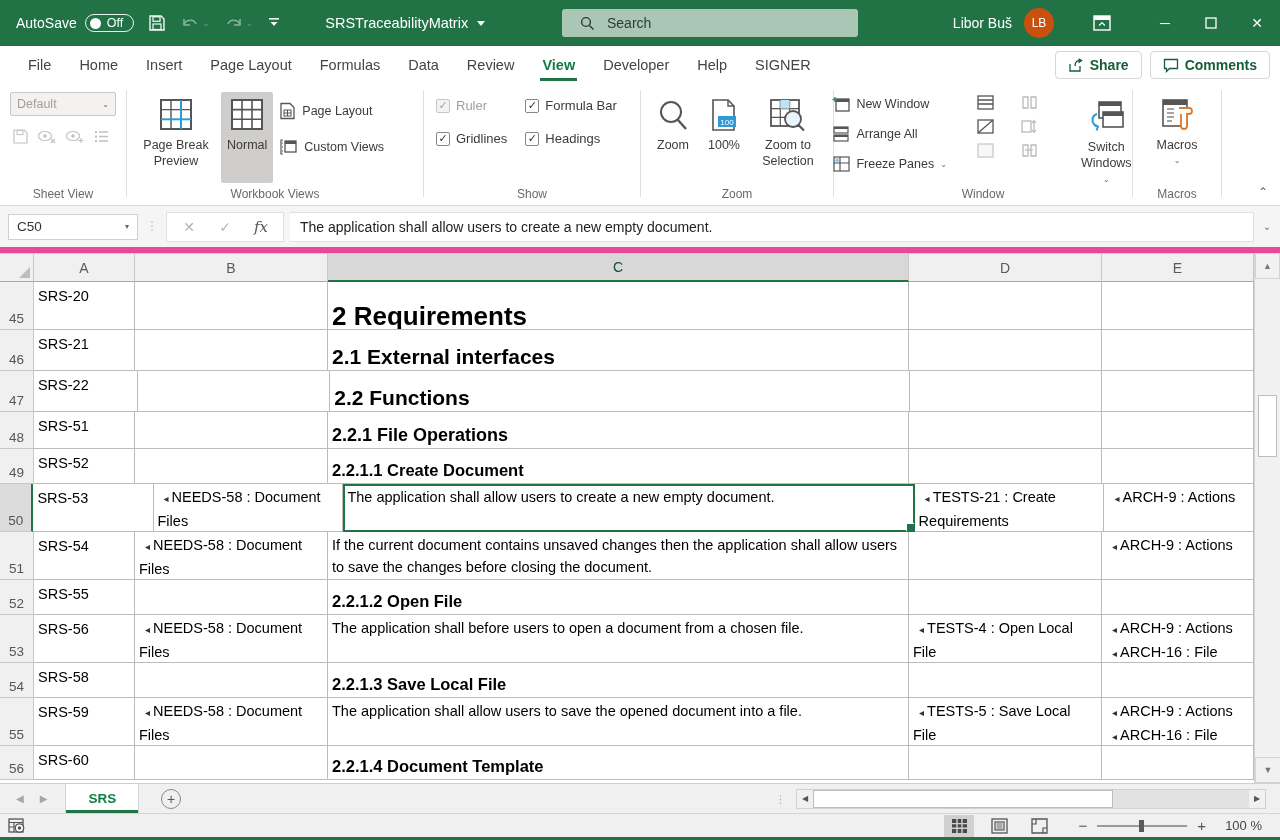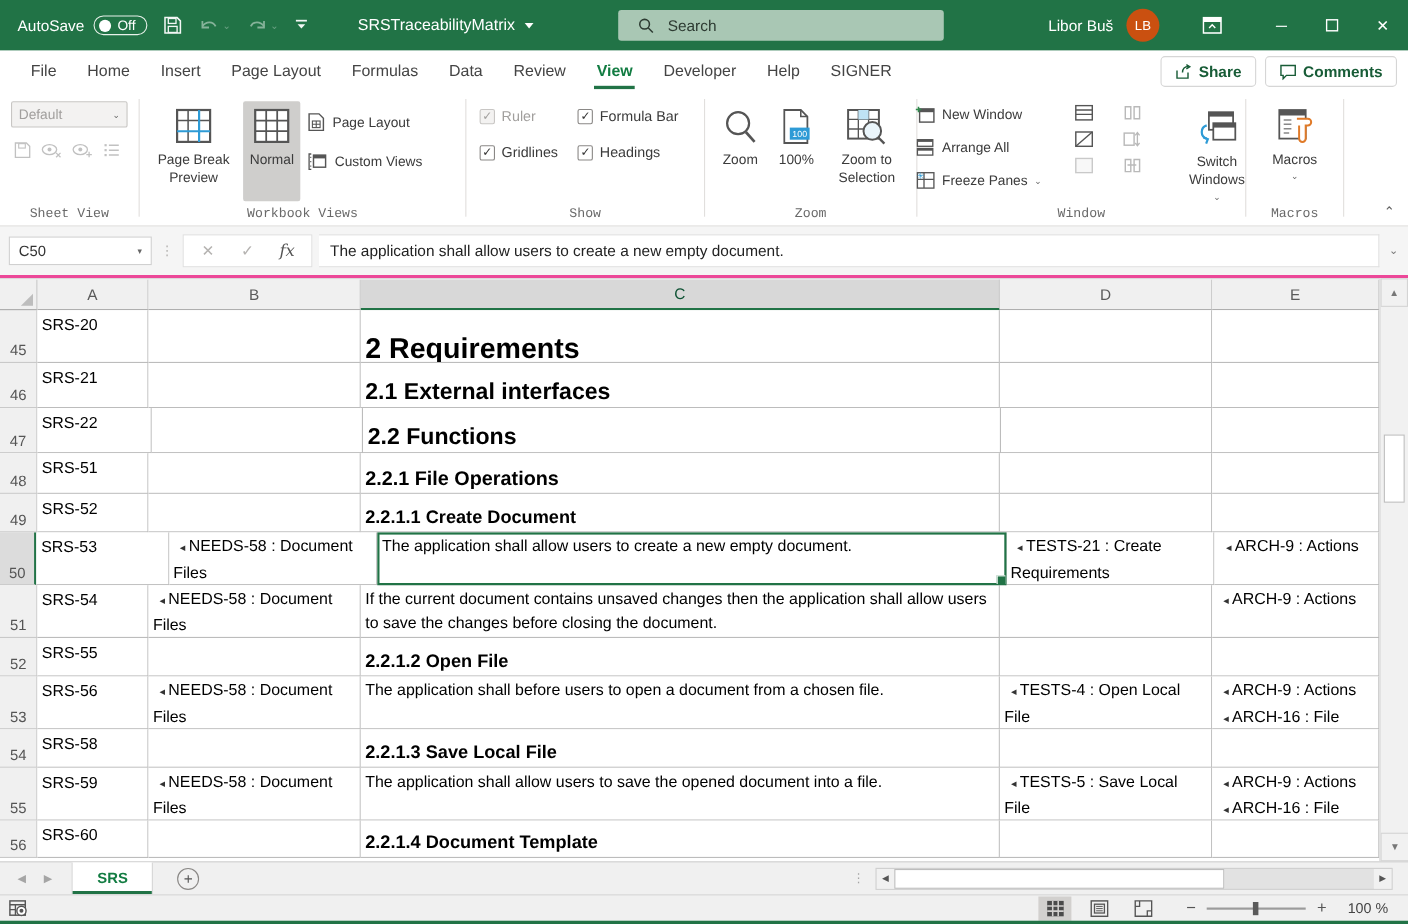--- a/index.html
+++ b/index.html
@@ -37,21 +37,21 @@
   .rtab.active::after { content:""; position:absolute; left:12px; right:12px; bottom:3px; height:3px; background:#217346; }
   .tabrow-right { position:absolute; right:10px; top:5px; display:flex; gap:8px; }
   .pillbtn { display:flex; align-items:center; gap:6px; border:1px solid #d6d6d6; border-radius:4px;
     background:#fff; height:28px; padding:0 12px; font-size:14px; color:#185c37; font-weight:bold; }
 
   
   .ribbon { position:absolute; left:0; top:84px; width:1280px; height:122px; background:#fff;
     border-bottom:1px solid #d8d6d4; display:flex; }
   .rgroup { position:relative; height:100%; display:flex; flex-direction:column; }
   .rgroup .glabel { position:absolute; bottom:4px; left:0; right:0; text-align:center;
-    font-size:12px; color:#696969; white-space:nowrap;font-family:Liberation Mono, monospace; }
+    font-size:12px; color:#696969; white-space:nowrap; }
   .gsep { width:1px; background:#e1dfdd; margin:6px 0 8px 0; }
   .gbody { display:flex; flex:1; padding:8px 6px 22px 6px; }
 
   .bigbtn { display:flex; flex-direction:column; align-items:center; justify-content:flex-start;
     gap:2px; padding:4px 6px; font-size:12.5px; color:#3b3b3b; text-align:center; line-height:1.25; border-radius:2px; }
   .bigbtn .bicon { height:40px; display:flex; align-items:flex-start; justify-content:center; padding-top:2px;}
   .bigbtn.selected { background:#cfcecc; }
   .smallbtn { display:flex; align-items:center; gap:6px; font-size:12.5px; color:#3b3b3b; white-space:nowrap; padding:2px 4px; }
   .chev { font-size:8px; color:#666; }
 
@@ -62,21 +62,21 @@
   .cbrow { display:flex; align-items:center; gap:6px; font-size:13px; color:#3b3b3b; white-space:nowrap; }
   .cb { width:14px; height:14px; border:1px solid #8a8886; background:#fff; display:flex;
     align-items:center; justify-content:center; font-size:11px; color:#333; border-radius:2px; }
   .cb.dim { background:#f3f2f1; color:#a19f9d; border-color:#c8c6c4; }
   .cblabel.dim { color:#a19f9d; }
 
   .collapse-chev { position:absolute; right:12px; bottom:6px; font-size:12px; color:#666; }
 
   
   .fbar { position:absolute; left:0; top:206px; width:1280px; height:47px; background:#f5f5f5;
-    border-bottom:3px solid #ec4899; display:flex; align-items:center; }
+    border-bottom:6px solid #ec4899; display:flex; align-items:center; }
   .namebox { width:130px; height:26px; background:#fff; border:1px solid #d0d0d0; margin-left:8px;
     display:flex; align-items:center; justify-content:space-between; padding:0 8px; font-size:13.5px; color:#333; }
   .vdots { color:#b5b3b1; font-size:12px; margin:0 8px; letter-spacing:0; line-height:5px; }
   .fbtns { height:30px; background:#fff; border:1px solid #e0e0e0; display:flex; align-items:center;
     gap:0; padding:0 4px; }
   .fbtn { width:36px; text-align:center; font-size:14px; color:#b5b3b1; }
   .fx { font-family:"DejaVu Serif", serif; font-style:italic; color:#555; font-size:15px; }
   .fvalue { flex:1; height:30px; background:#fff; border:1px solid #e0e0e0; border-left:none; margin-left:6px;
     display:flex; align-items:center; padding-left:10px; font-size:14px; color:#222;
     white-space:nowrap; overflow:hidden; }

